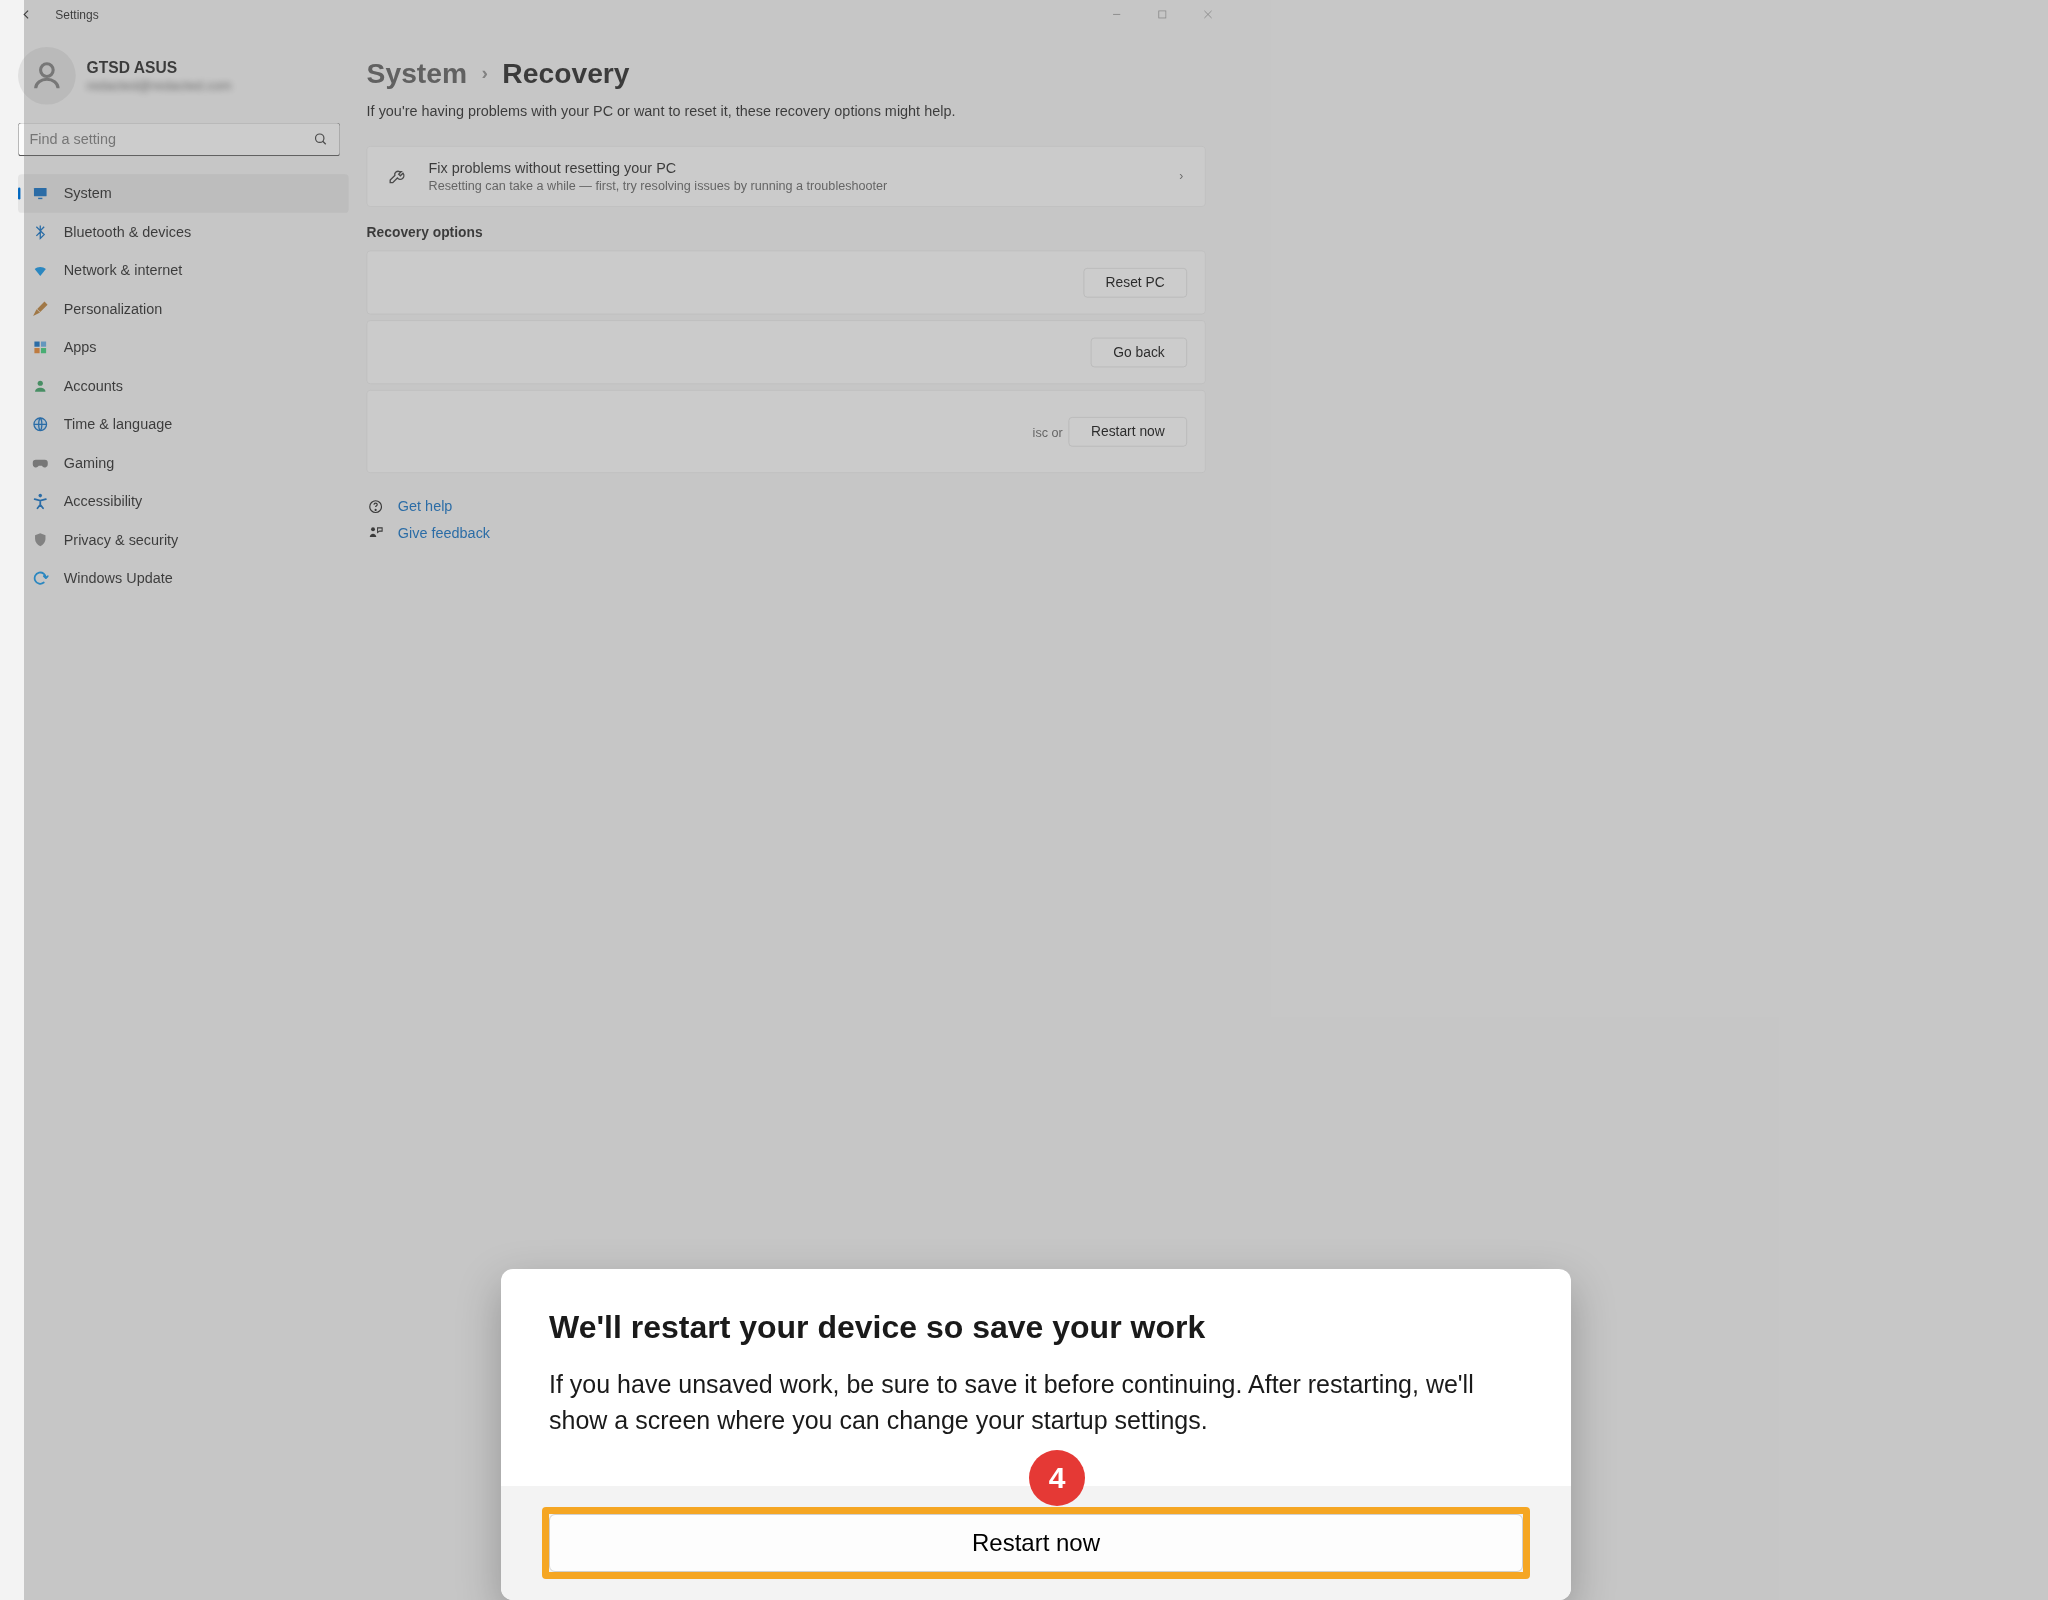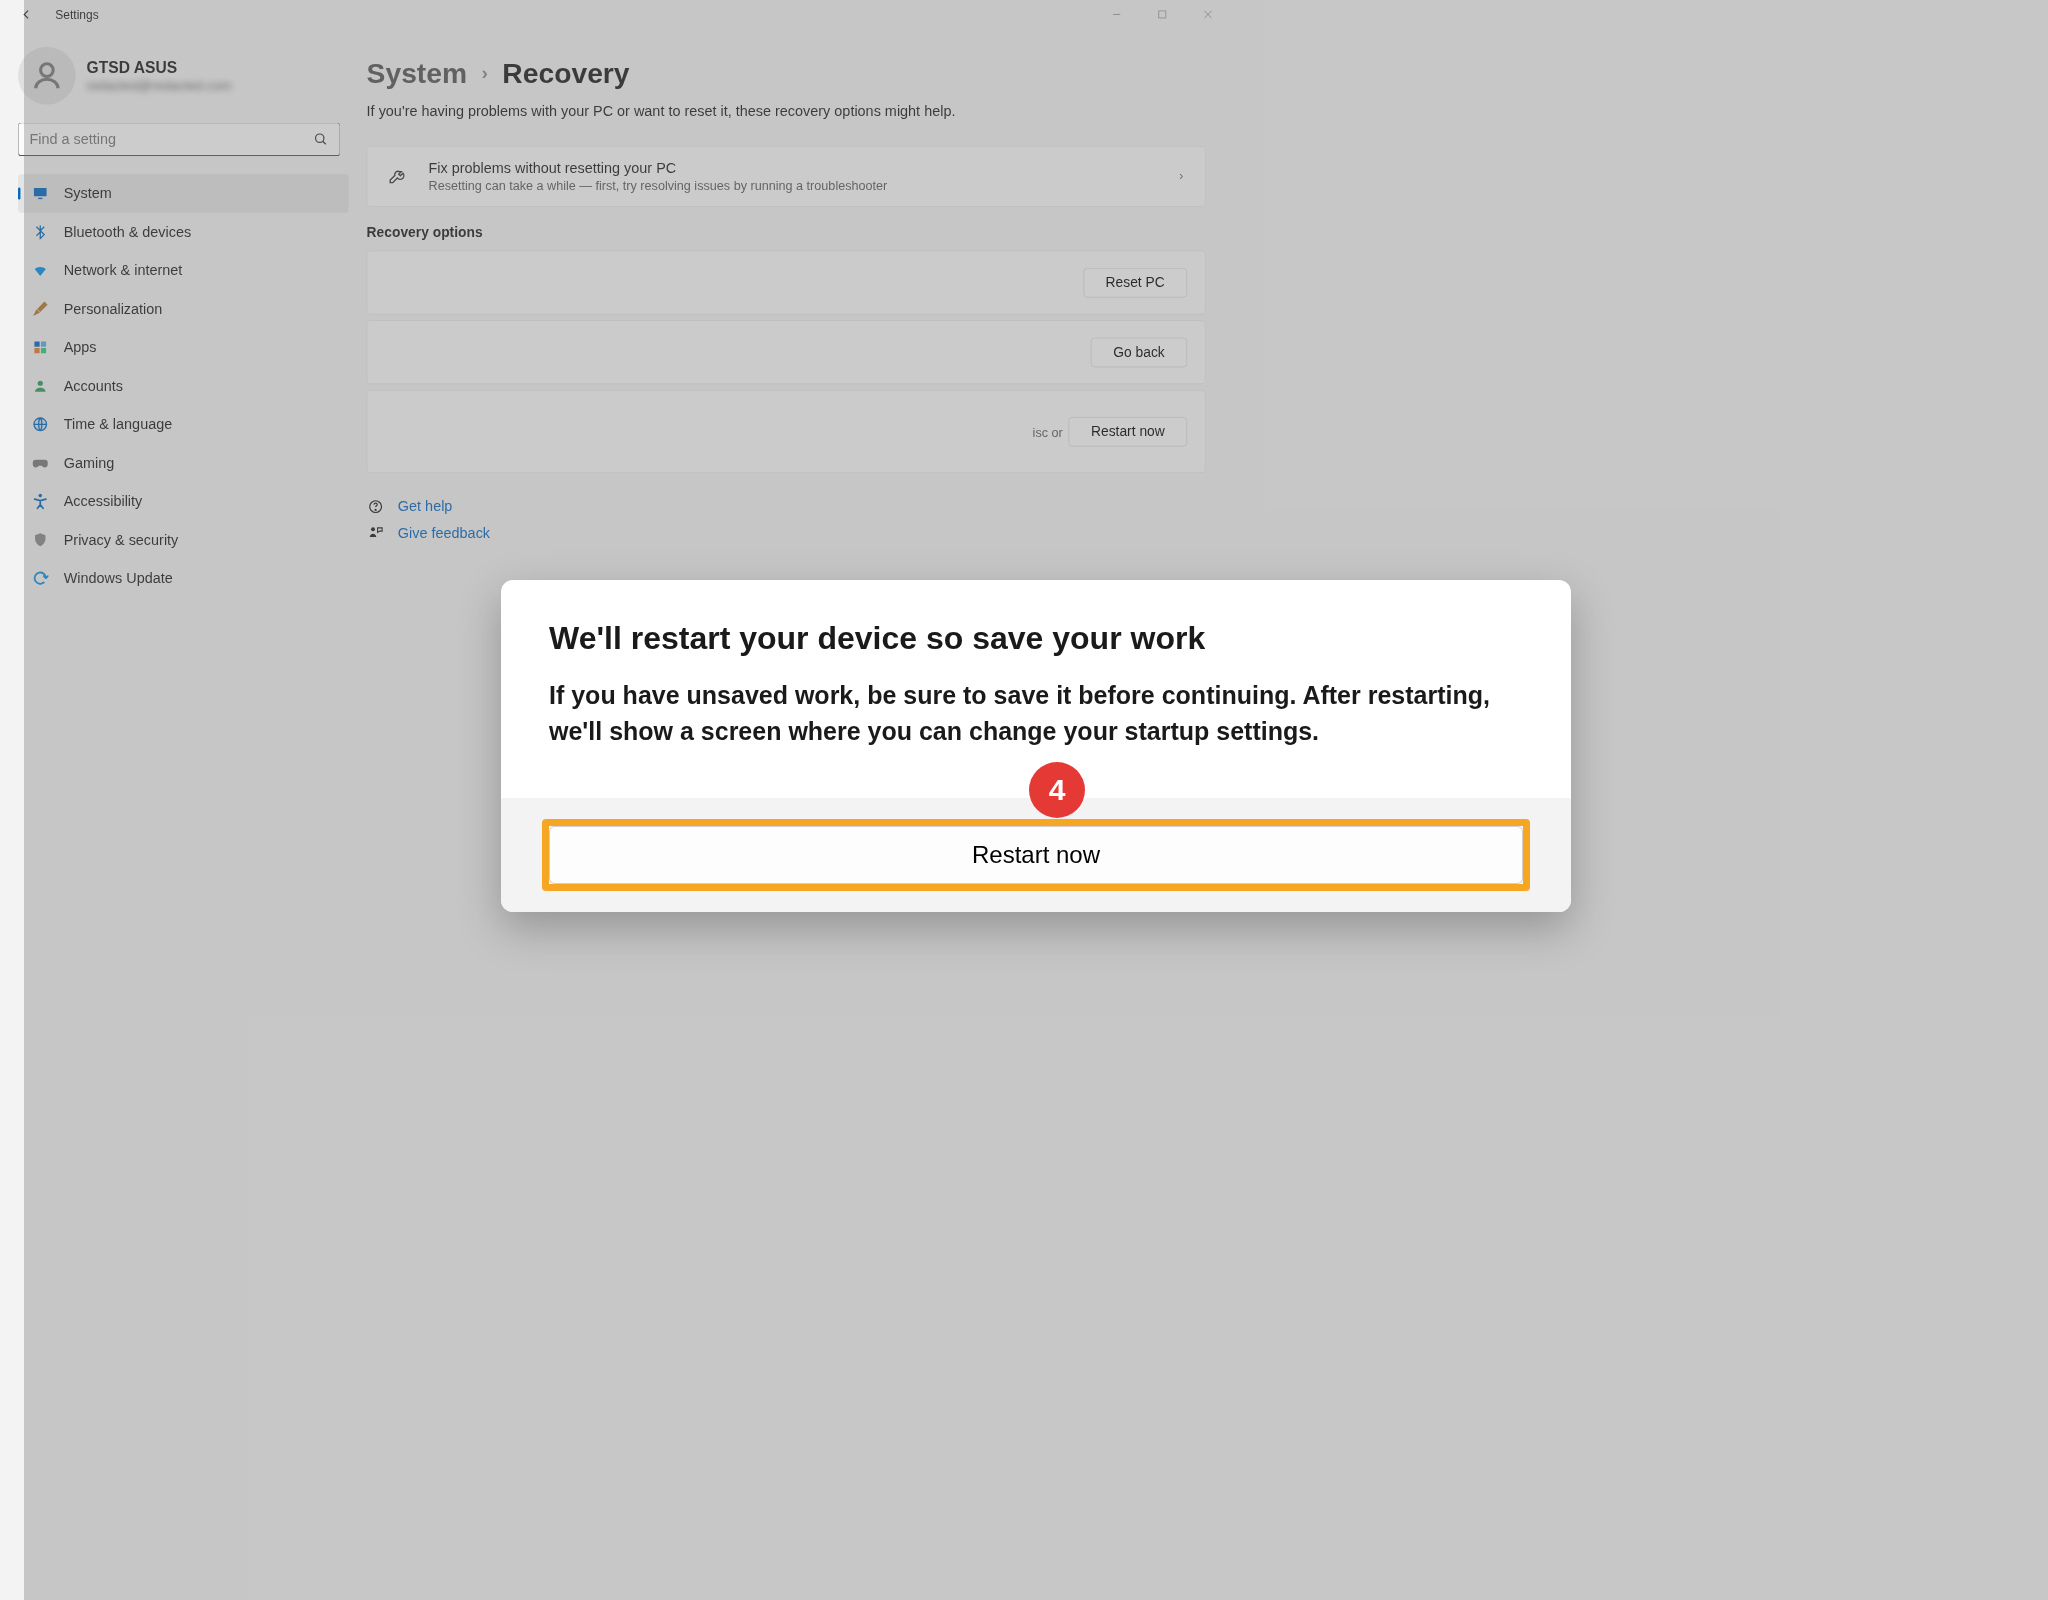--- a/index.html
+++ b/index.html
@@ -33,25 +33,25 @@
 .card-ic { width:42px; display:flex; justify-content:center; margin-right:30px; }
 .card-body { flex:1; }
 .card-t { font-size:24px; color:#1a1a1a; }
 .card-s { font-size:21px; color:#5a5a5a; margin-top:3px; }
 .card-chev { color:#666; font-size:20px; cursor:pointer; padding:0 6px; }
 .card-btn { padding:10px 36px; border:1px solid #d0d0d0; border-radius:6px; background:#fcfcfc; font-size:23px; cursor:pointer; }
 .sec-h { font-size:23px; font-weight:600; color:#1a1a1a; margin:30px 0 16px; }
 .links { margin-top:34px; }
 .link-row { display:flex; align-items:center; gap:22px; font-size:24px; color:#0067c0; cursor:pointer; padding:8px 0; }
 .link-ic { width:30px; display:flex; justify-content:center; color:#1a1a1a; }
-.overlay { position:absolute; inset:0; background:rgba(120,120,120,.36); display:flex; align-items:flex-start; justify-content:center;margin-left:24px; }
+.overlay { position:absolute; inset:0; background:rgba(120,120,120,.36); display:flex; align-items:flex-end; justify-content:center;margin-left:24px; }
 .dialog { width:1070px; margin-top:580px; background:#fff; border-radius:12px; box-shadow:0 16px 44px rgba(0,0,0,.25); overflow:visible; position:relative; }
 .dlg-body { padding:40px 48px 48px; }
 .dlg-t { font-size:32px; font-weight:600; color:#1a1a1a; margin-bottom:20px; }
-.dlg-txt { font-size:25px; color:#1a1a1a; line-height:1.45;font-weight:bold; }
+.dlg-txt { font-size:25px; color:#1a1a1a; line-height:1.45; }
 .dlg-btns { background:#f3f3f3; padding:28px 48px; display:flex; gap:20px; border-radius:0 0 12px 12px; }
 .dlg-btn { flex:1; height:58px; border:1px solid #d0d0d0; border-radius:6px; background:#fdfdfd; font-size:24px; cursor:pointer; }
 .hl { position:relative; }
 .hl::after { content:''; position:absolute; inset:-8px; border:7px solid #f5a623; border-radius:4px; pointer-events:none; }
 .badge { position:absolute; top:-36px; right:486px; width:56px; height:56px; border-radius:50%; background:#e53935; color:#fff; font-size:30px; font-weight:600; display:flex; align-items:center; justify-content:center; z-index:10; }
 </style>
 </head>
 <body>
 
 <div class="app">

